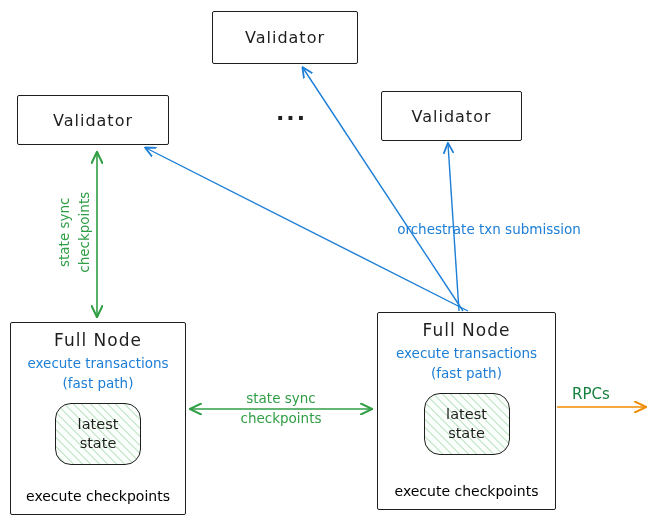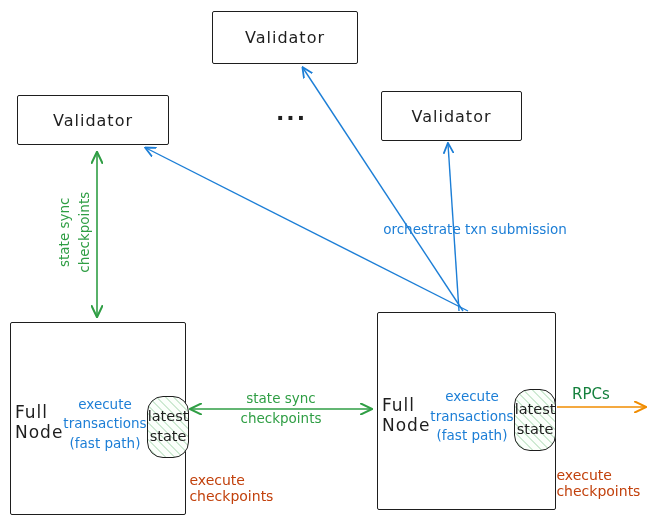--- a/index.html
+++ b/index.html
@@ -21,24 +21,24 @@
     z-index:2;
     box-sizing:border-box;
     display:flex;align-items:center;justify-content:center;
   }
   .validator span{font-size:16px;letter-spacing:1px;}
   .ellipsis{
     position:absolute;z-index:2;
     font-size:22px;font-weight:bold;letter-spacing:2px;
   }
   .fullnode{
-    flex-direction:row;
+    flex-direction:column;
     align-items:center;
     justify-content:flex-start;
-    padding:17px 4px 10px 4px;
+    padding:7px 4px 10px 4px;
   }
   .fn-title{font-size:17px;letter-spacing:1px;}
   .fn-exec{
     color:#1c7ed6;
     font-size:13.5px;
     line-height:1.45;
     text-align:center;
     margin-top:4px;
   }
   .state-box{
@@ -49,21 +49,21 @@
     display:flex;flex-direction:column;
     align-items:center;justify-content:center;
     font-size:14.5px;line-height:1.35;
     background:
       repeating-linear-gradient(45deg,
         rgba(47,158,68,0.22) 0px, rgba(47,158,68,0.22) 1.4px,
         transparent 1.4px, transparent 6px),
       #fbfffb;
   }
   .fn-footer{
-    color:#c2410c;
+    color:#000000;
     font-size:14px;
     margin-top:auto;
   }
   .edge-label{
     position:absolute;z-index:3;
     font-size:13.5px;
     line-height:1.5;
     text-align:center;
     white-space:nowrap;
   }
@@ -147,17 +147,17 @@
   <div class="edge-label green vertical" style="left:14px;top:212px;width:120px">
     <div>state sync</div>
     <div>checkpoints</div>
   </div>
 
   <div class="edge-label green" style="left:225px;top:388px;width:112px">
     <div>state sync</div>
     <div>checkpoints</div>
   </div>
 
-  <div class="edge-label blue" style="left:360px;top:219px;width:230px">orchestrate txn submission</div>
+  <div class="edge-label blue" style="left:374px;top:219px;width:230px">orchestrate txn submission</div>
 
   <div class="edge-label orange" style="left:566px;top:383px;width:50px;font-size:15px">RPCs</div>
 
 </div>
 
 </body></html>

